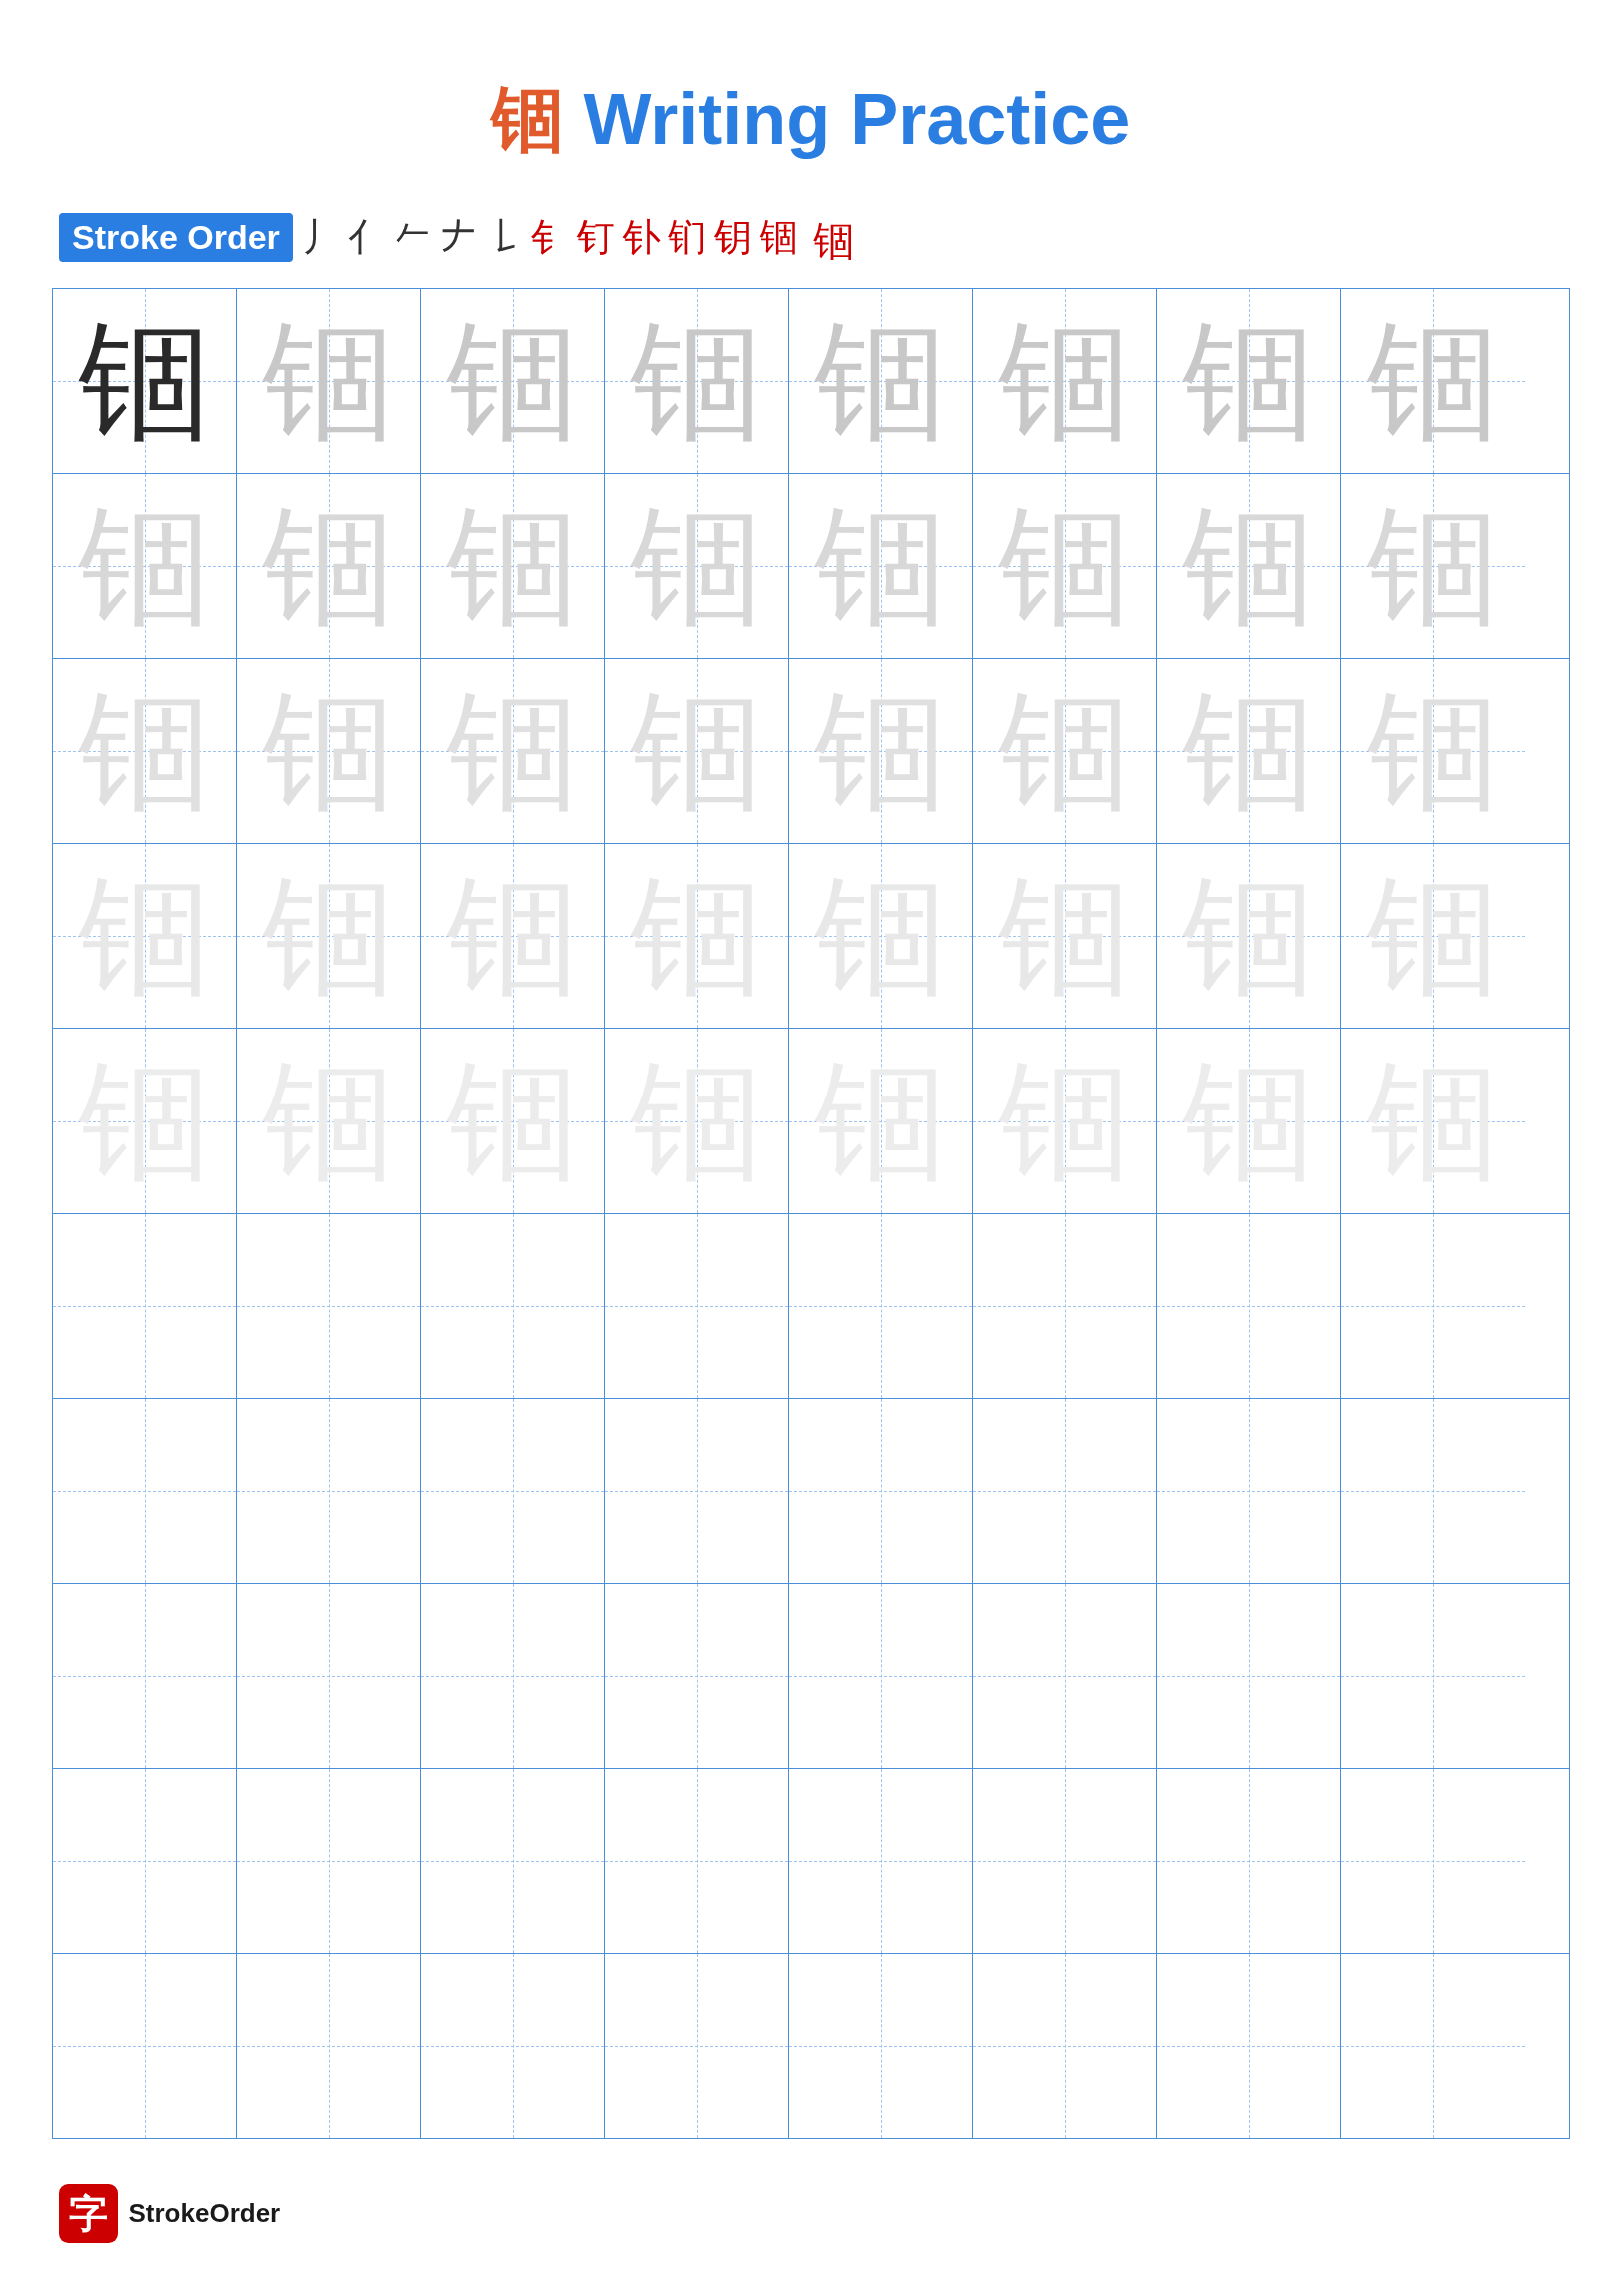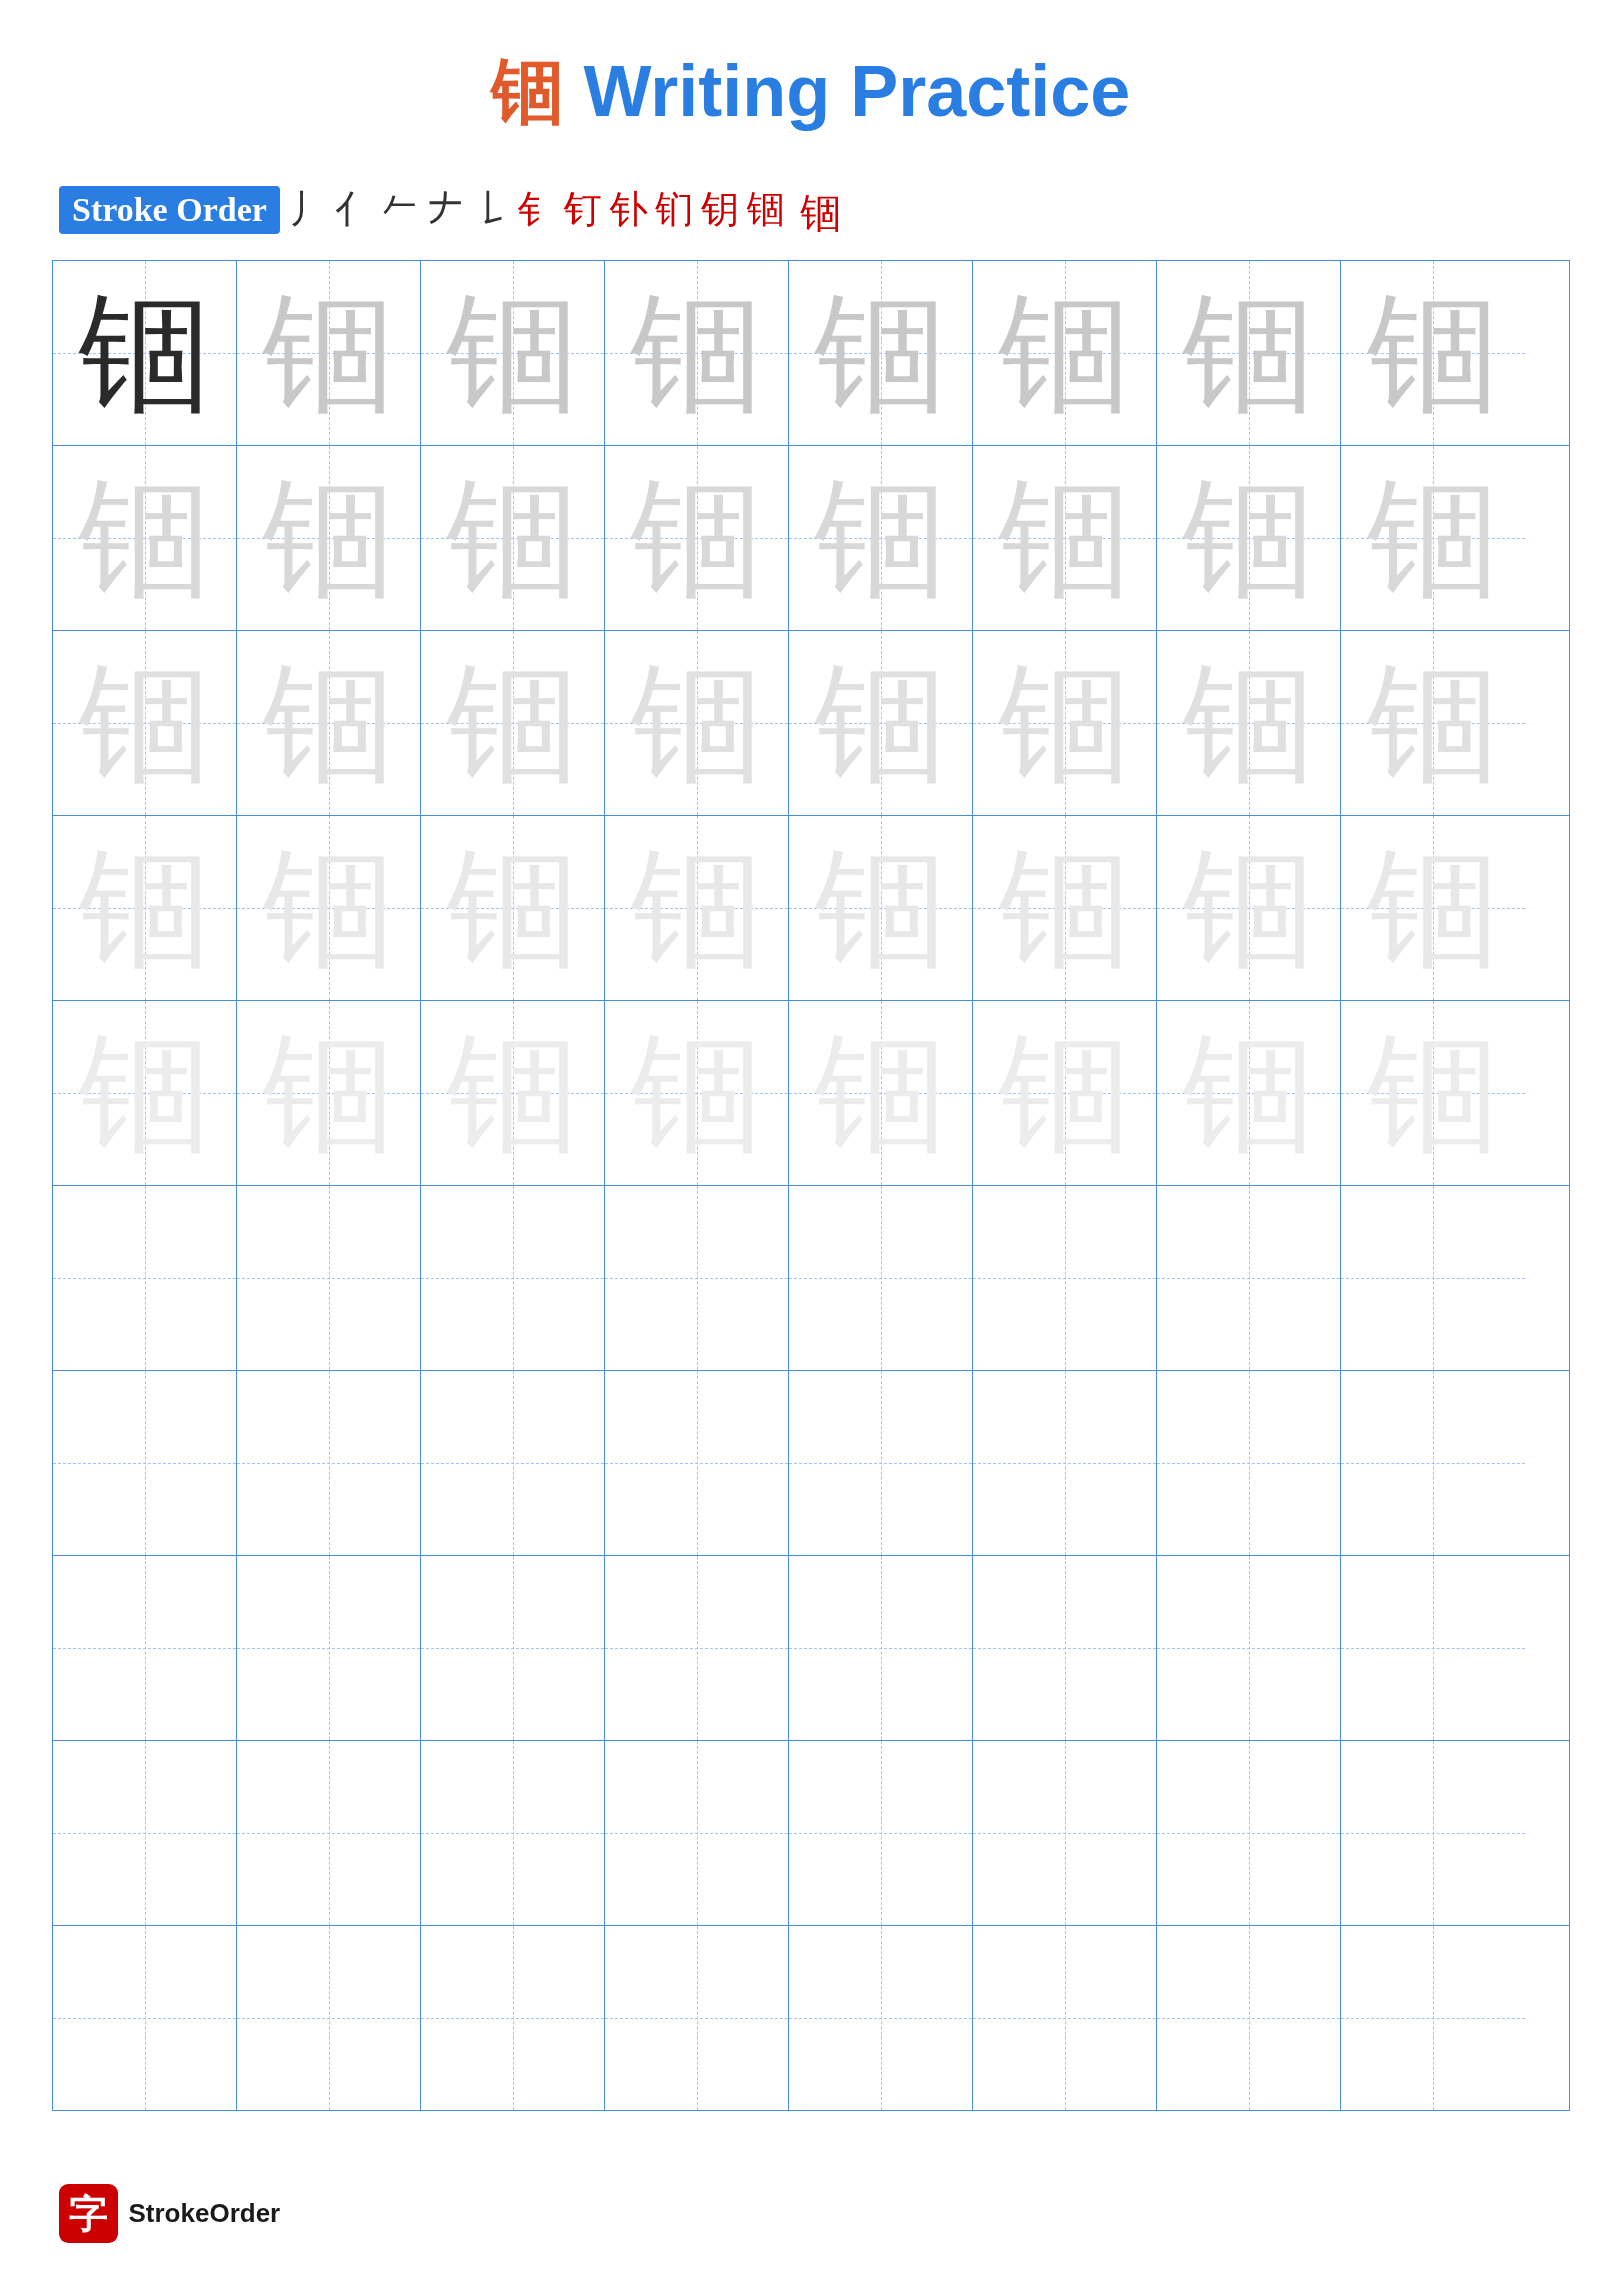--- a/index.html
+++ b/index.html
@@ -9,21 +9,21 @@
       height: 2295px;
       background: #ffffff;
       font-family: Arial, sans-serif;
       position: relative;
       overflow: hidden;
     }
 
     
     .page-title {
       text-align: center;
-      padding-top: 44px;
+      padding-top: 72px;
       font-size: 72px;
       font-weight: bold;
     }
     .title-char {
       color: #e05a2b;
     }
     .title-text {
       color: #2a7de1;
     }
 
@@ -36,21 +36,20 @@
       gap: 5.2px;
     }
     .stroke-order-label {
       background: #2a7de1;
       color: white;
       font-size: 34px;
       padding: 5.2px 13px;
       border-radius: 3.9px;
       font-weight: bold;
       white-space: nowrap;
-      font-family: Liberation Serif, serif;
     }
     .stroke-seq {
       display: flex;
       flex-wrap: wrap;
       align-items: center;
       gap: 0px;
     }
     .stroke-item {
       font-size: 38px;
       color: #cc0000;

